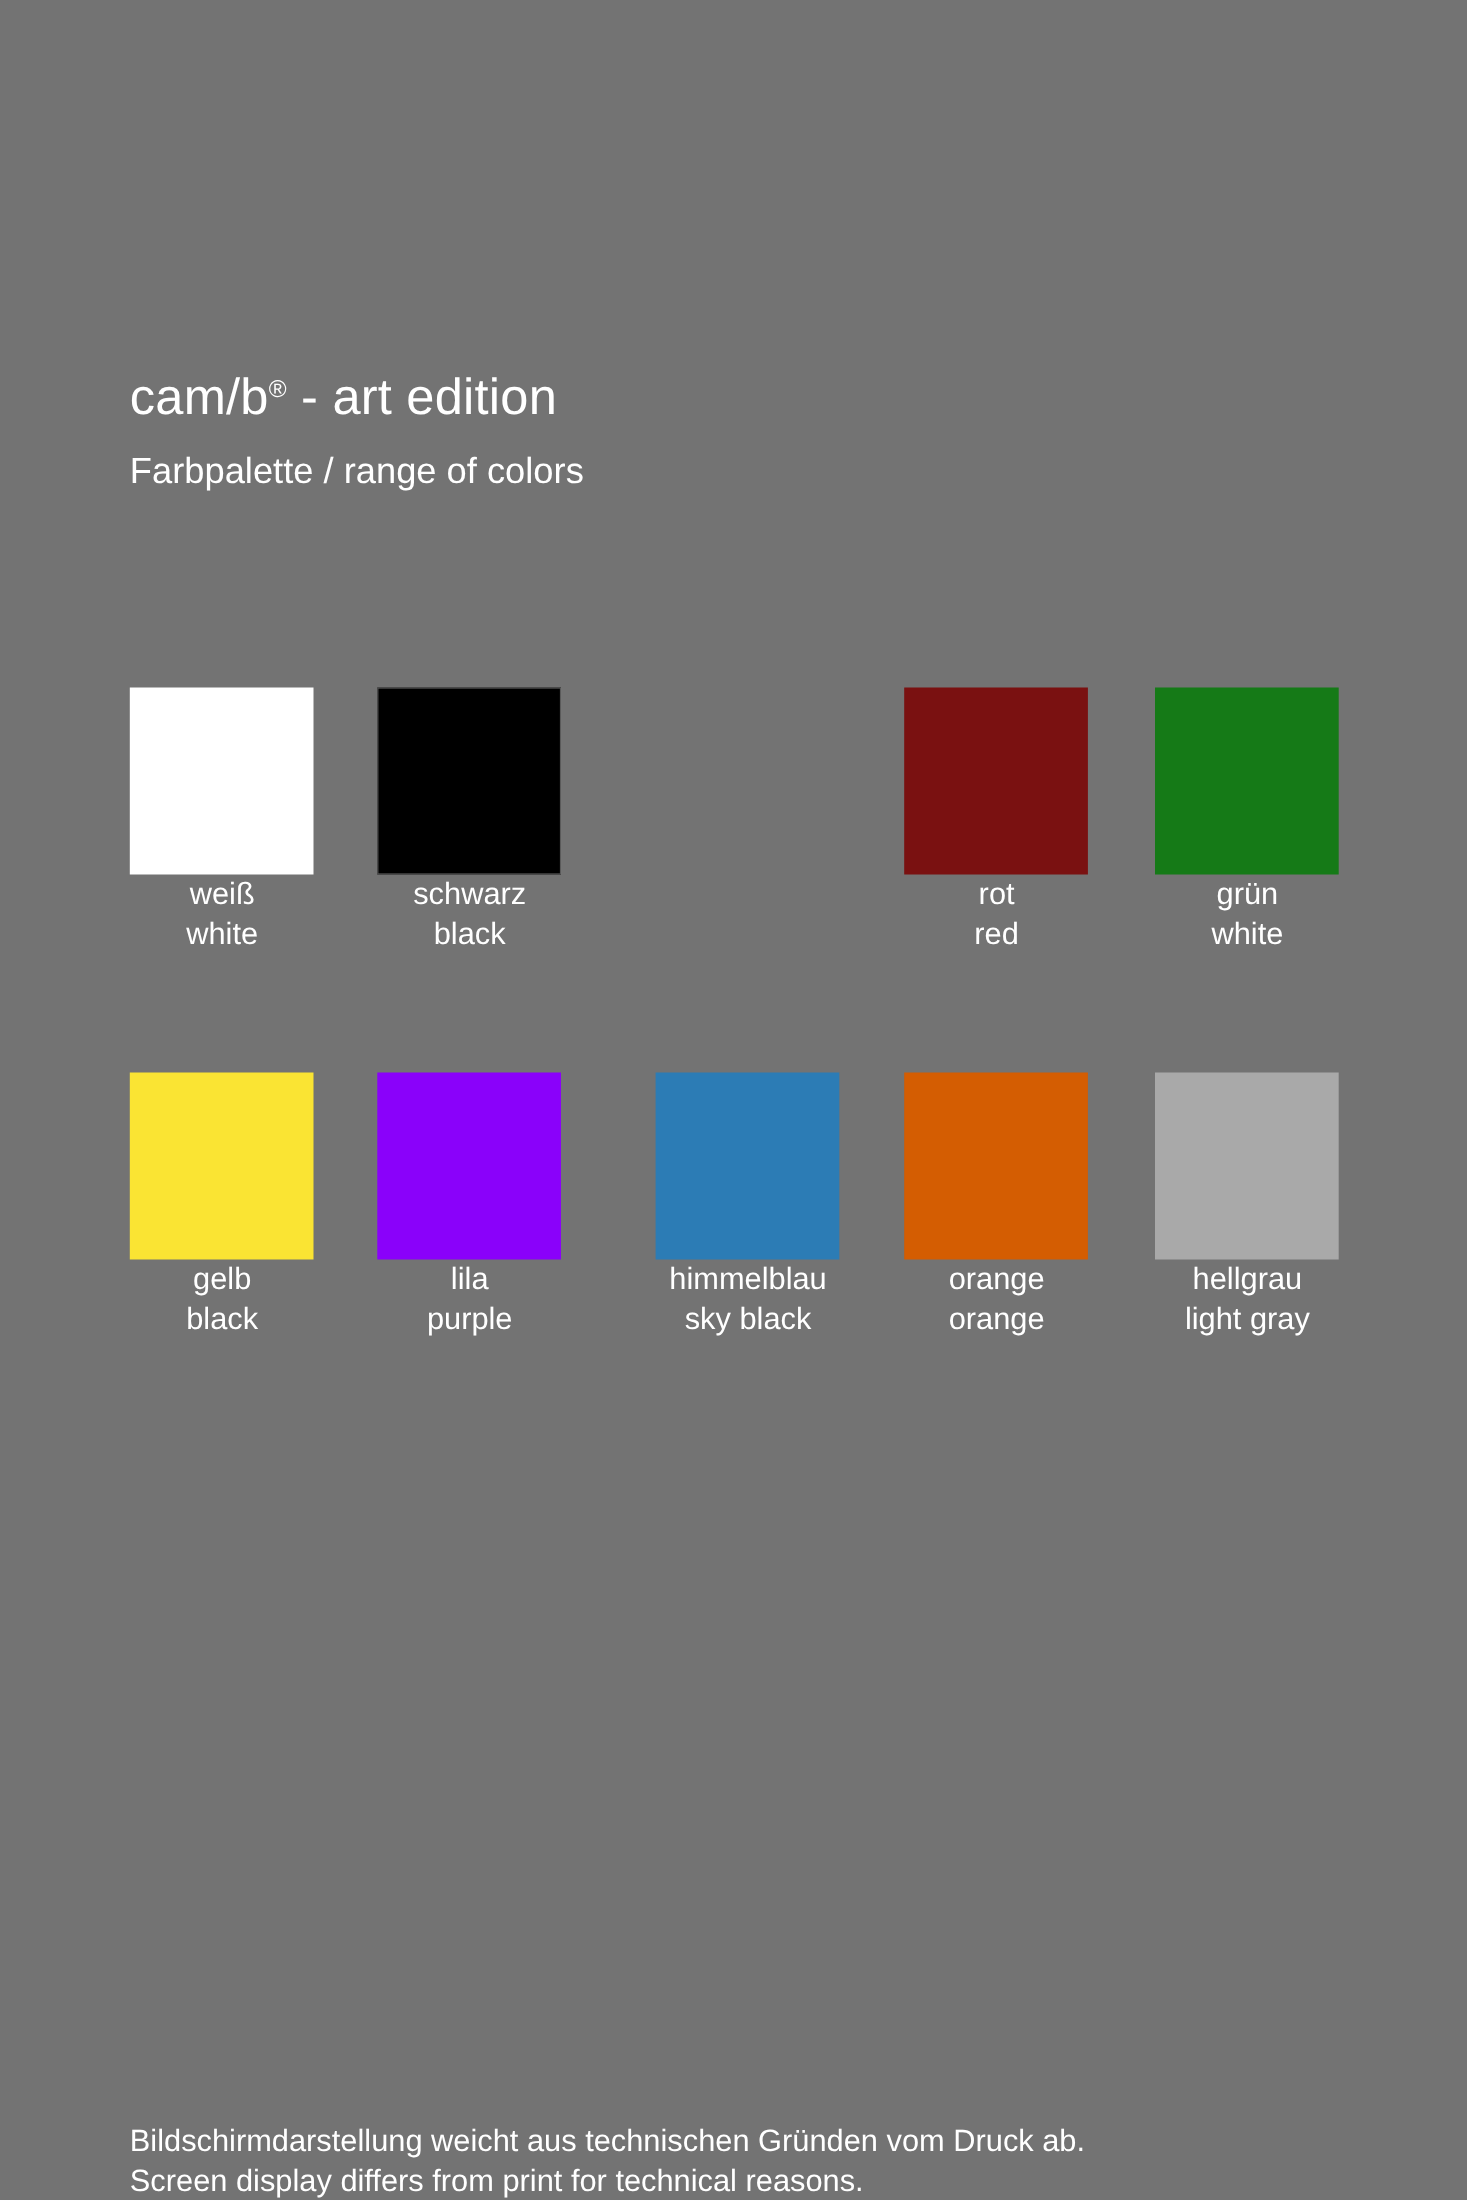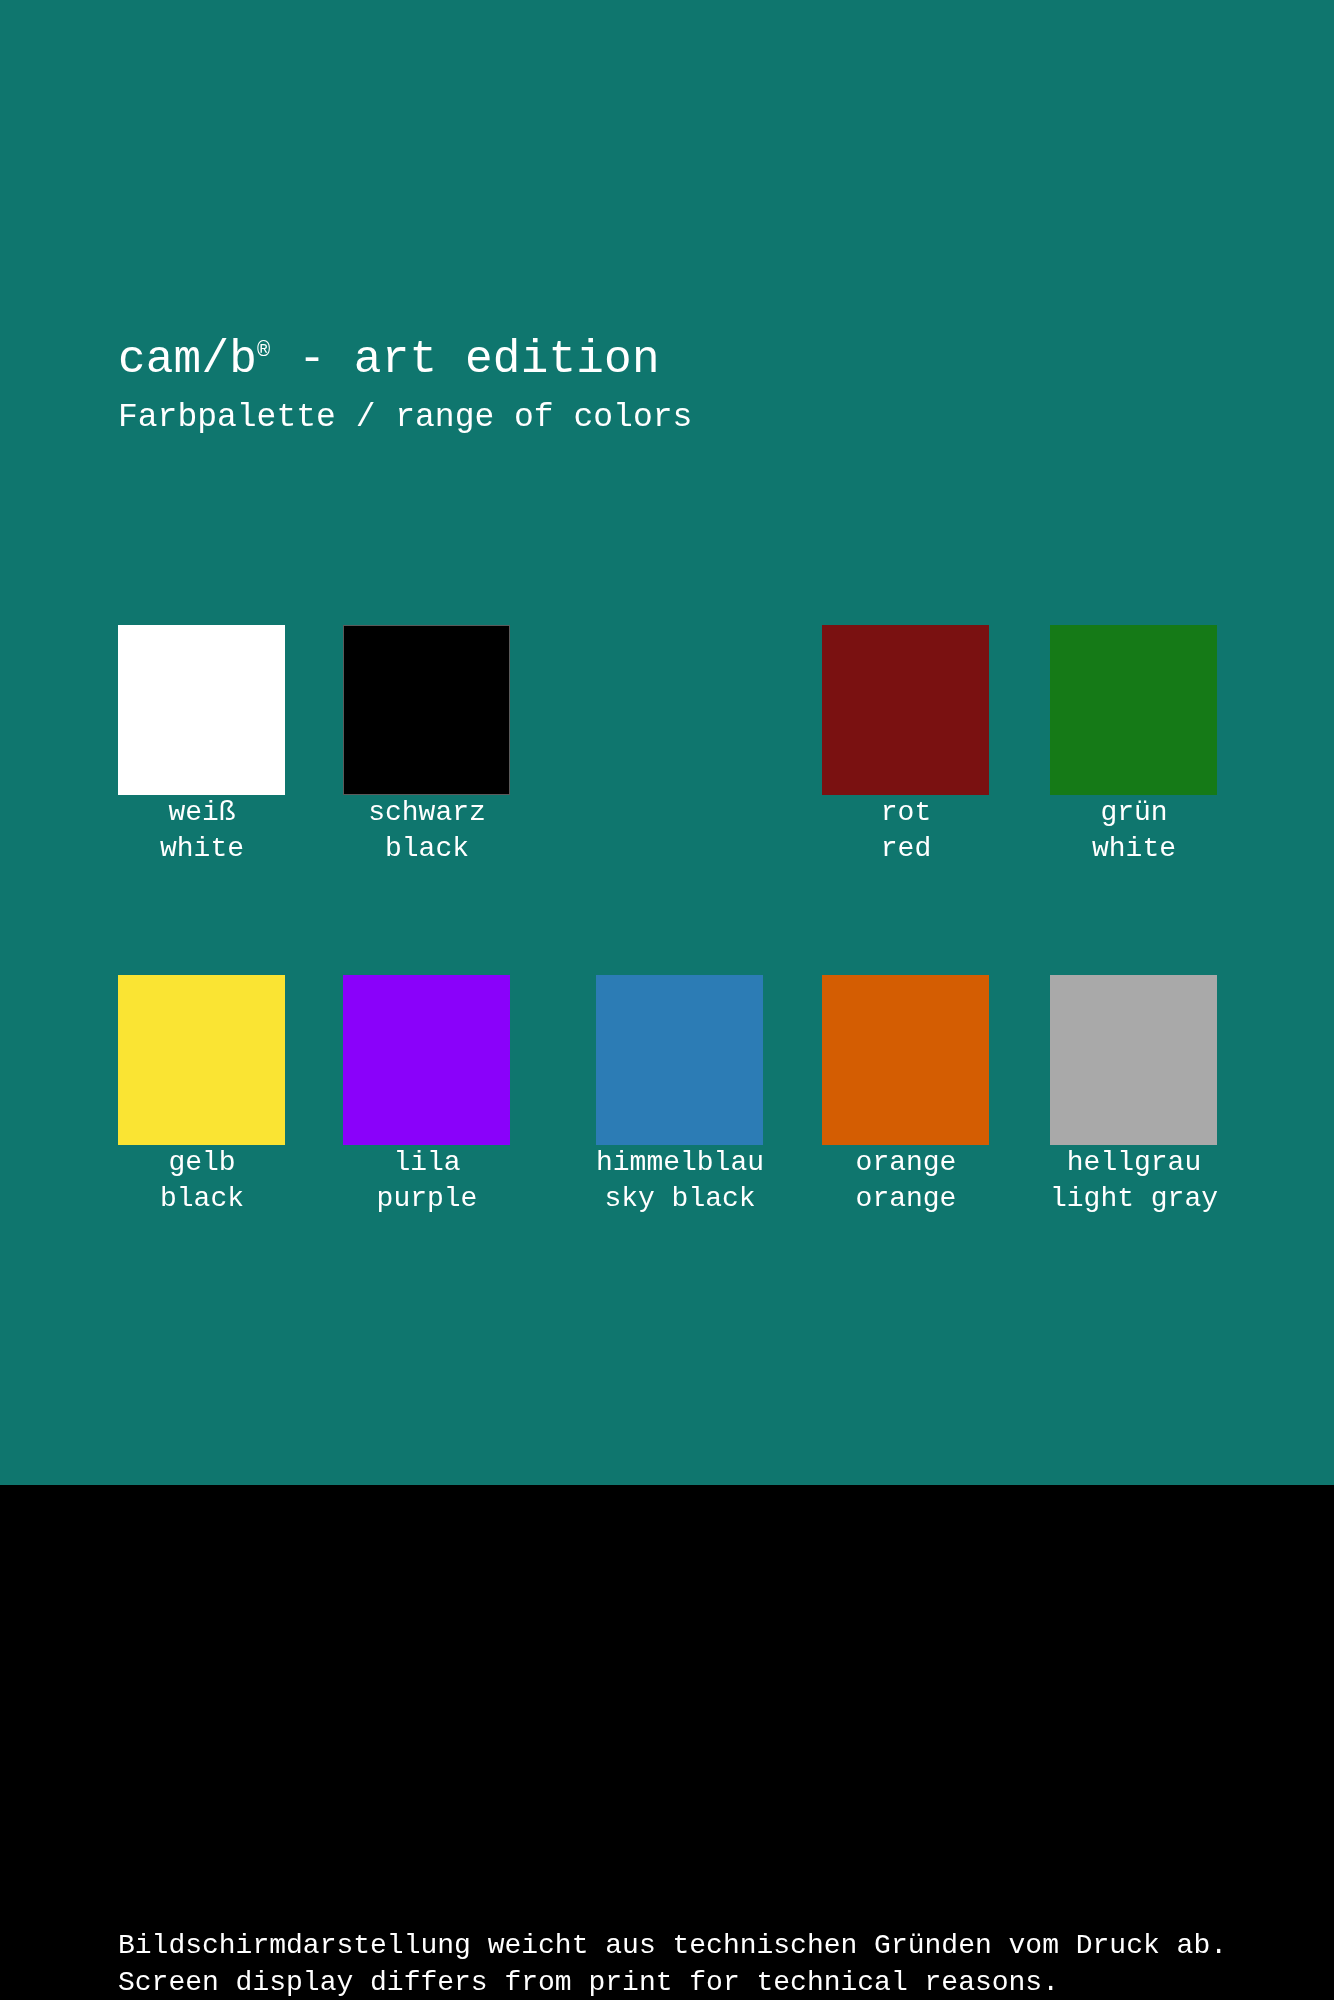--- a/index.html
+++ b/index.html
@@ -14,23 +14,22 @@
     overflow: hidden;
     font-family: "Liberation Sans", sans-serif;
     color: #ffffff;
     -webkit-font-smoothing: antialiased;
   }
 
   .page {
     position: absolute;
     left: 0; top: 0;
     width: 1334px;
-    height: 1485px;
-    background: #0f766e;
-    font-family: Liberation Mono, monospace;
+    height: 2000px;
+    background: #737373;
   }
 
   
   .header {
     position: absolute;
     left: 118px;
     top: 336px;
     width: 1100px;
   }
   .title {
@@ -42,21 +41,21 @@
     white-space: nowrap;
   }
   .title .reg {
     font-size: 22px;
     vertical-align: super;
     line-height: 0;
     position: relative;
     top: 1px;
   }
   .subtitle {
-    margin-top: 17px;
+    margin-top: 27px;
     font-size: 33px;
     font-weight: 400;
     line-height: 1.05;
     color: #ffffff;
     white-space: nowrap;
   }
 
   
   .grid {
     position: absolute;

